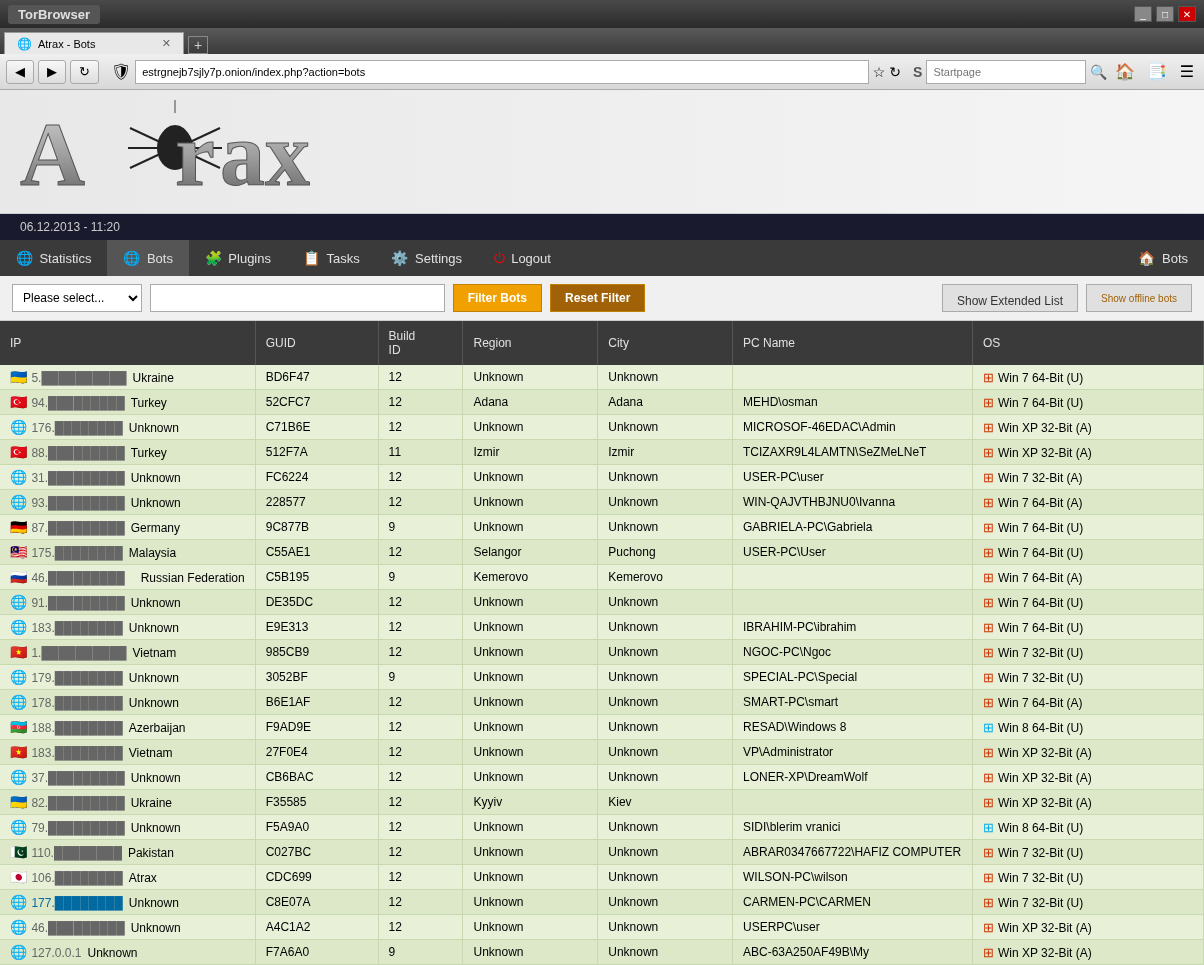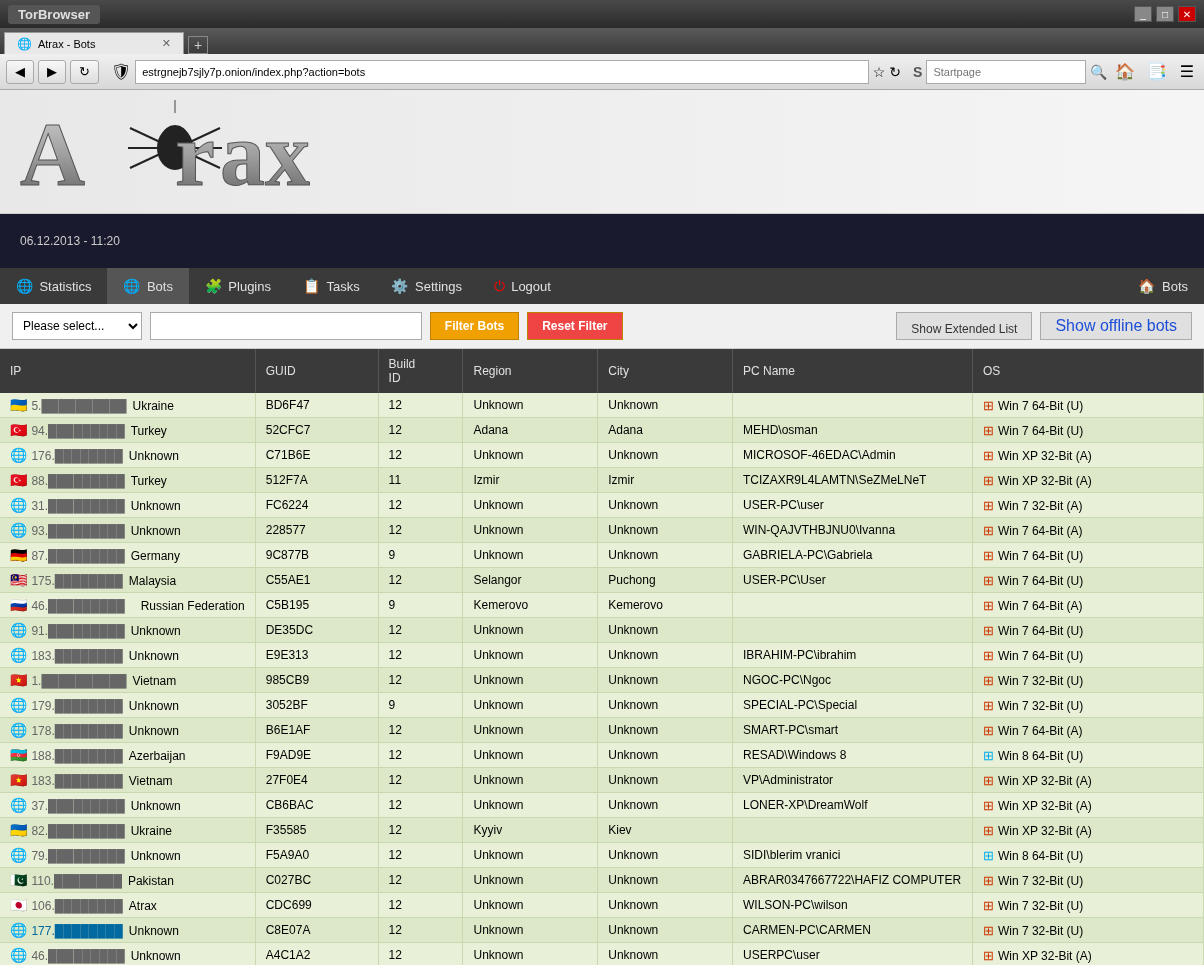--- a/index.html
+++ b/index.html
@@ -112,21 +112,21 @@
     }
 
     .logo-area {
       display: flex;
       align-items: center;
     }
 
     .stats-bar {
       background: #1a1a2e;
       color: #fff;
-      padding: 20px 20px;
+      padding: 6px 20px;
       font-size: 12px;
       display: flex;
       align-items: center;
       justify-content: space-between;
     }
     .stats-bar .datetime { color: #ccc; }
     .stats-bar .stats { color: #fff; }
 
     
     .nav-menu {
@@ -183,45 +183,45 @@
       background: #f0a000;
       color: white;
       border: 1px solid #c08000;
       padding: 4px 14px;
       height: 28px;
       font-size: 12px;
       cursor: pointer;
       font-weight: bold;
     }
     .btn-reset {
-      background: #ef4444;
+      background: #a16207;
       color: white;
       border: 1px solid #c08000;
       padding: 4px 14px;
       height: 28px;
       font-size: 12px;
       cursor: pointer;
       font-weight: bold;
     }
     .btn-extended {
       background: #e0e0e0;
       color: #333;
       border: 1px solid #aaa;
       padding: 9px 14px;
       height: 28px;
       font-size: 12px;
       cursor: pointer;
     }
     .btn-offline {
       background: #e0e0e0;
-      color: #1d4ed8;
+      color: #a16207;
       border: 1px solid #aaa;
       padding: 4px 14px;
       height: 28px;
-      font-size: 16px;
+      font-size: 10px;
       cursor: pointer;
     }
 
     
     .bots-table {
       width: 100%;
       border-collapse: collapse;
       font-size: 12px;
     }
     .bots-table thead tr {

